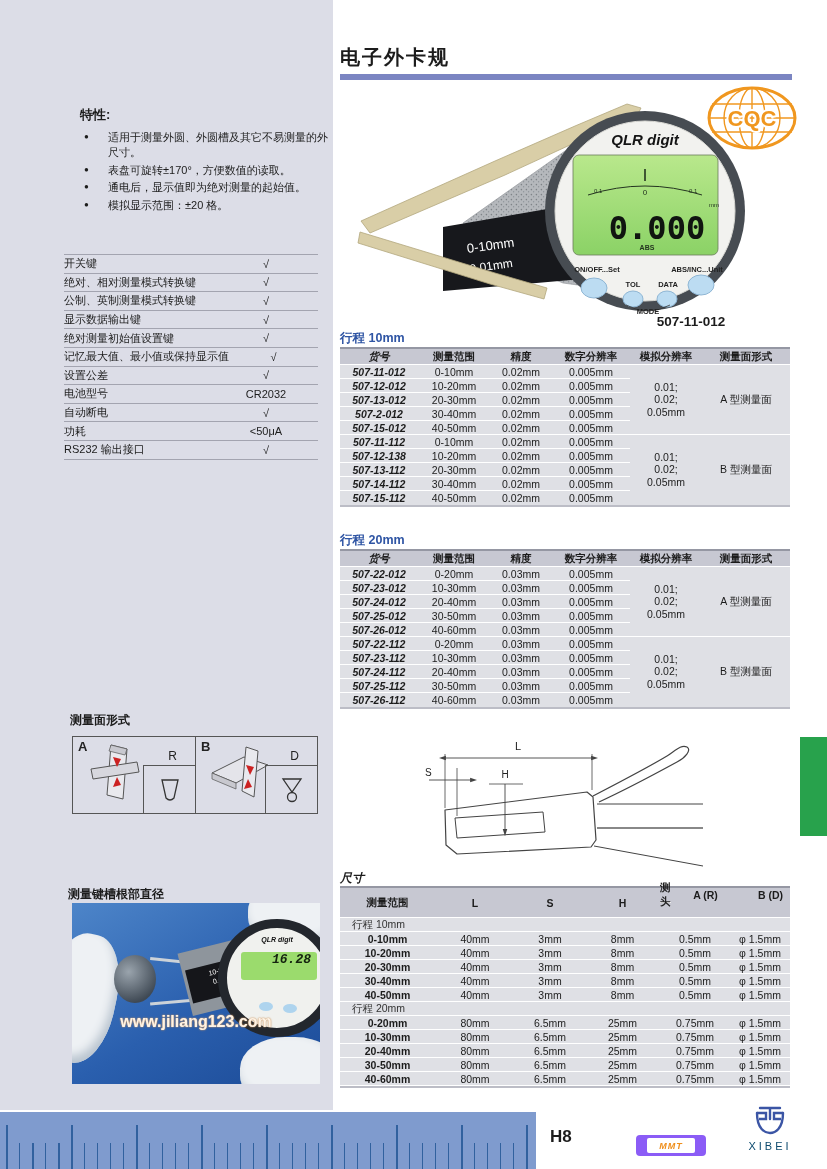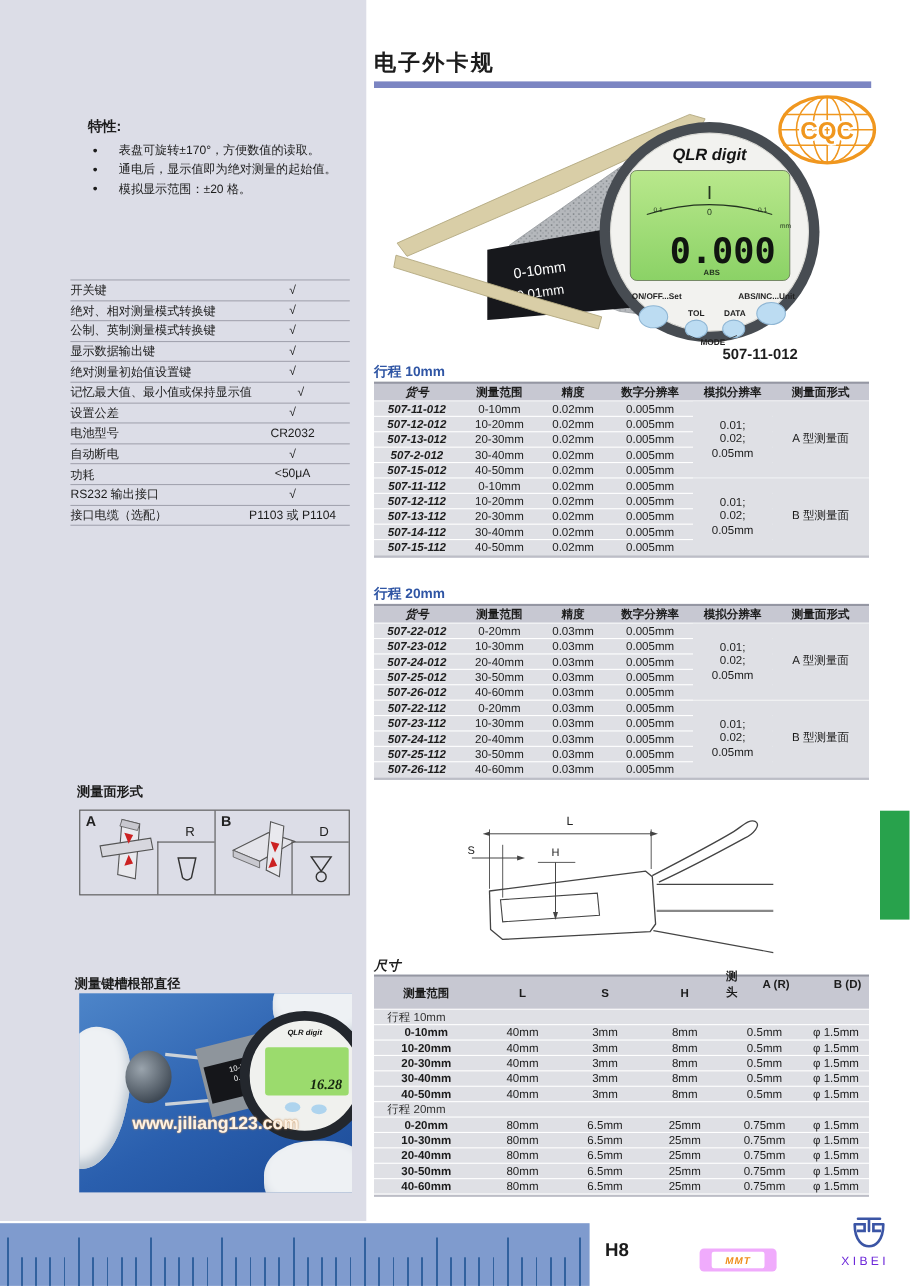--- a/index.html
+++ b/index.html
@@ -77,57 +77,58 @@
            background:linear-gradient(150deg,#4d85c9 0%,#2a5fae 55%,#1c4b97 100%); }
   .glove { position:absolute; background:#eef1f4; border-radius:45%; box-shadow:inset -4px -6px 10px #b9c4cf; }
   .ph-part { position:absolute; left:42px; top:52px; width:42px; height:48px; border-radius:50%;
              background:radial-gradient(circle at 35% 35%, #9aa4ad, #3f4954 75%); }
   .ph-arm { position:absolute; height:3px; background:#ccd2d8; }
   .ph-body { position:absolute; left:112px; top:40px; width:82px; height:64px; background:#8e959c; transform:rotate(-14deg); }
   .ph-band { position:absolute; left:116px; top:58px; width:74px; height:34px; background:#15161a; transform:rotate(-14deg);
              color:#fff; font-size:7px; line-height:1.3; text-align:center; padding-top:4px; }
   .ph-dial { position:absolute; left:146px; top:16px; width:118px; height:118px; border-radius:50%;
              background:#f0f1ee; border:9px solid #23272d; }
-  .ph-lcd { position:absolute; left:14px; top:24px; width:76px; height:44px; background:#9bdb6d; border-radius:3px;
+  .ph-lcd { position:absolute; left:14px; top:24px; width:76px; height:28px; background:#9bdb6d; border-radius:3px;
             color:#15240f; font-weight:bold; font-style:italic; font-size:13px; display:flex; align-items:flex-end;
-            justify-content:flex-end; padding:2px 6px; font-family:Liberation Serif, serif; }
+            justify-content:flex-end; padding:13px 6px; font-family:Liberation Mono, monospace; }
   .ph-brand { position:absolute; left:0; top:8px; width:100%; text-align:center; font-size:7px; font-weight:bold;
               font-style:italic; color:#111; }
   .ph-btn { position:absolute; width:14px; height:9px; border-radius:50%; background:#aed4ee; }
   .ph-mark { position:absolute; width:100%; text-align:center; font-weight:bold; color:#fdf3e6;
              text-shadow:0 0 2px #c96, 0 0 1px #c96; }
 
   
   .ruler { left:0; top:1112px; width:536px; height:57px;
            background-color:#7f9bce;
            background-image:
              repeating-linear-gradient(to right, #31619e 0 2px, transparent 2px 65px),
              repeating-linear-gradient(to right, #31619e 0 1.5px, transparent 1.5px 13px);
            background-size:100% 78%, 100% 46%;
            background-position:left 6px bottom 0px, left 6px bottom 0px;
            background-repeat:no-repeat, no-repeat; }
   .pageno { left:550px; top:1127px; font-size:17px; font-weight:bold; }
-  .mmt { left:636px; top:1135px; width:70px; height:21px; background:#f0abfc; border-radius:4px; padding:3px 11px; }
+  .mmt { left:636px; top:1135px; width:70px; height:21px; background:#8b5cf6; border-radius:4px; padding:3px 11px; }
   .mmt-inner { background:#fff; width:100%; height:100%; border-radius:2px; display:flex; align-items:center;
                justify-content:center; font-size:9px; font-weight:bold; font-style:italic; color:#ef8f1c; letter-spacing:1px; }
-  .xibei { left:732px; top:1105px; width:76px; text-align:right; color:#6d28d9; }
+  .xibei { left:732px; top:1105px; width:76px; text-align:center; color:#0c4a6e; }
   .xibei-name { font-size:11px; letter-spacing:3px; margin-top:1px; }
   .greentab { left:800px; top:737px; width:27px; height:99px; background:#28a24c; }
 
   .model-cap { left:635px; top:314px; width:112px; text-align:center; font-size:13.5px; font-weight:bold; }
 </style>
 </head>
 <body>
 
 <div class="abs panel"></div>
 
 <div class="abs features">
   <div class="feat-h">特性:</div>
   <ul class="feat-list">
 
+  <li>适用于测量外圆、外圆槽及其它不易测量的外尺寸。</li>
       <li>表盘可旋转±170°，方便数值的读取。</li>
       <li>通电后，显示值即为绝对测量的起始值。</li>
       <li>模拟显示范围：±20 格。</li>
     </ul>
 </div>
 
 <div class="abs stable">
 
     <div class="srow">
       <span class="sl">开关键</span>
@@ -177,24 +178,20 @@
     <div class="srow">
       <span class="sl">功耗</span>
       <span class="sv">&lt;50μA</span>
     </div>
 
     <div class="srow">
       <span class="sl">RS232 输出接口</span>
       <span class="sv">√</span>
     </div>
 
-    <div class="srow">
-      <span class="sl">接口电缆（选配）</span>
-      <span class="sv">P1103 或 P1104</span>
-    </div>
   </div>
 
 <div class="abs title">电子外卡规</div>
 <div class="abs title-bar"></div>
 
 <svg class="abs" style="left:706px; top:86px;" width="92" height="64" viewBox="0 0 92 64">
   <ellipse cx="46" cy="32" rx="43" ry="30" fill="none" stroke="#f0971f" stroke-width="3"></ellipse>
   <ellipse cx="46" cy="32" rx="28" ry="30" fill="none" stroke="#f0971f" stroke-width="1.4"></ellipse>
   <ellipse cx="46" cy="32" rx="13" ry="30" fill="none" stroke="#f0971f" stroke-width="1.4"></ellipse>
   <line x1="46" y1="2" x2="46" y2="62" stroke="#f0971f" stroke-width="1.4"></line>
@@ -305,21 +302,21 @@
         </div>
 
         <div class="prow">
           <span class="pc1">507-11-112</span>
           <span class="pc2">0-10mm</span>
           <span class="pc3">0.02mm</span>
           <span class="pc4">0.005mm</span>
         </div>
 
         <div class="prow">
-          <span class="pc1">507-12-112</span>
+          <span class="pc1">507-12-138</span>
           <span class="pc2">10-20mm</span>
           <span class="pc3">0.02mm</span>
           <span class="pc4">0.005mm</span>
         </div>
 
         <div class="prow">
           <span class="pc1">507-13-112</span>
           <span class="pc2">20-30mm</span>
           <span class="pc3">0.02mm</span>
           <span class="pc4">0.005mm</span>

